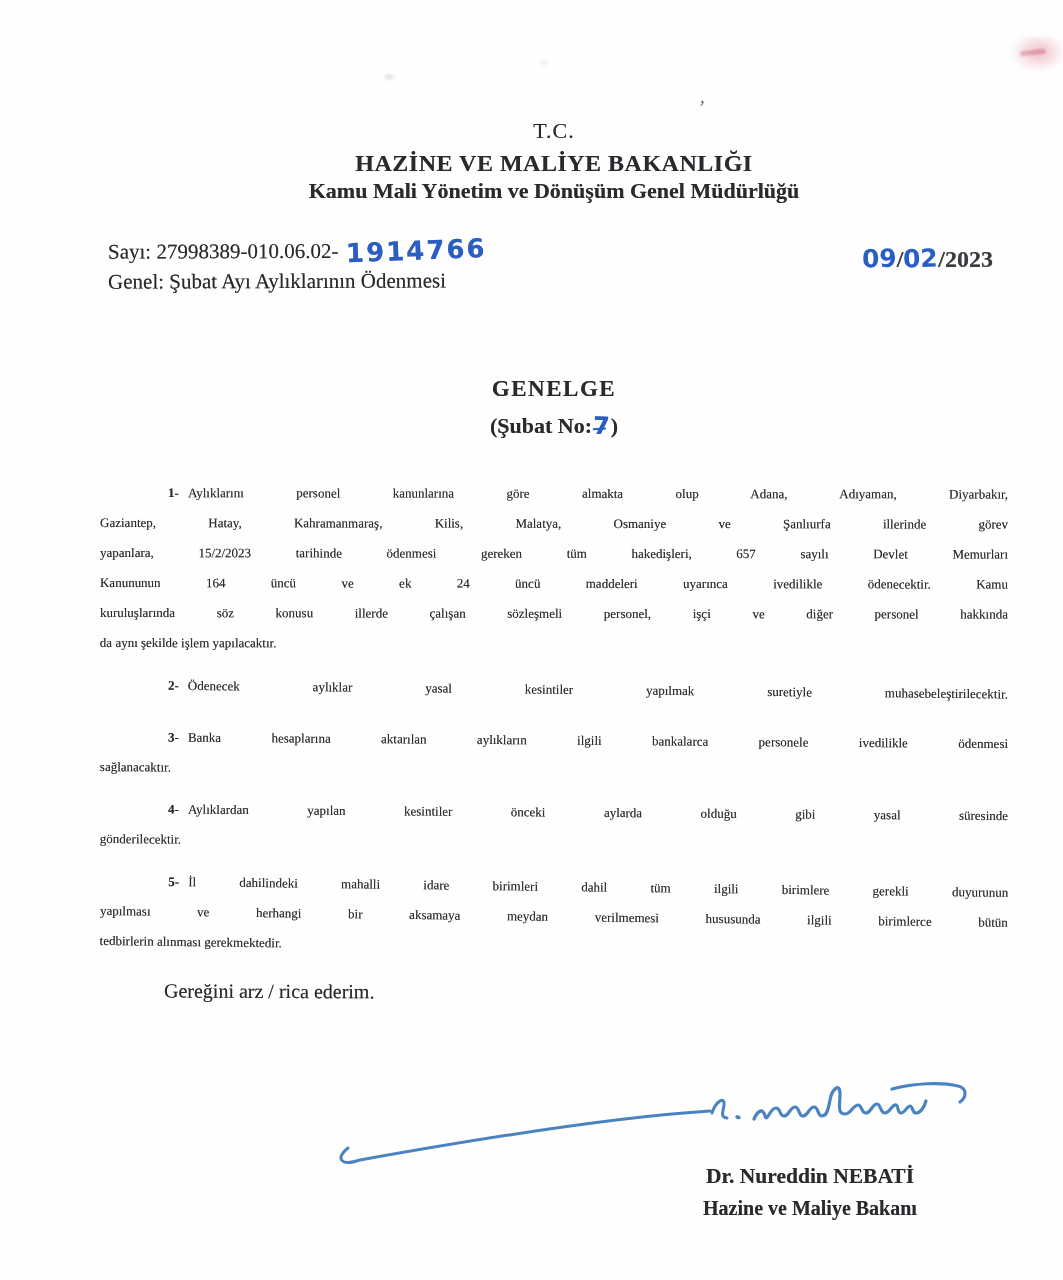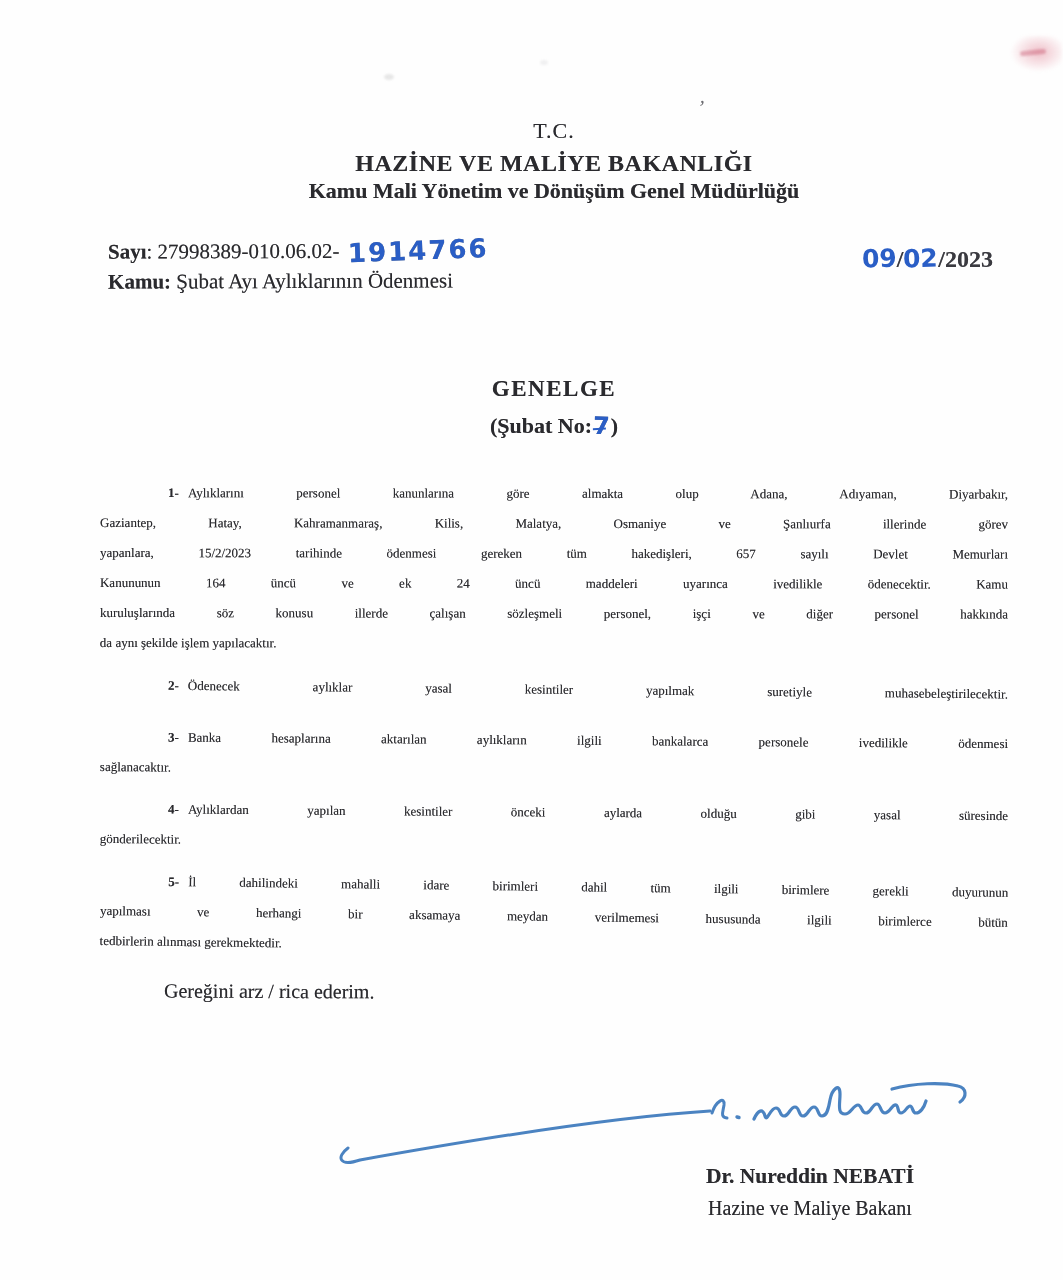--- a/index.html
+++ b/index.html
@@ -14,21 +14,21 @@
   .ink{ text-shadow:0 0 0.5px rgba(42,42,46,0.55); }
 
   
   #letterhead{position:absolute;left:100px;top:118px;width:908px;text-align:center;}
   .lh1{font-size:22px;font-weight:400;letter-spacing:1px;}
   .lh2{font-size:24px;font-weight:700;margin-top:6px;letter-spacing:0.5px;}
   .lh3{font-size:22px;font-weight:700;margin-top:1px;}
 
   
   #refblock{position:absolute;left:108px;top:234px;font-size:21px;transform:rotate(-0.2deg);}
-  .reflabel{font-weight:700;}
+  .reflabel{font-weight:400;}
   .refline{margin-bottom:5px;white-space:nowrap;}
   .hand{
     font-family:"DejaVu Sans", sans-serif;
     color:#2a5ec6;font-weight:700;
   }
   #sayi-hand{display:inline-block;font-size:26px;letter-spacing:2px;transform:rotate(-2deg);margin-left:8px;position:relative;top:2px;}
 
   
   #dateblock{position:absolute;left:862px;top:244px;white-space:nowrap;font-size:24px;}
   #dateblock .hand{display:inline-block;font-size:25px;transform:rotate(-1.5deg);}
@@ -53,21 +53,21 @@
   .just{text-align:justify;text-align-last:justify;}
   .indent{text-indent:68px;}
   .pnum{font-weight:700;margin-right:9px;}
 
   #closing{position:absolute;left:164px;top:980px;font-size:20px;transform:rotate(0.25deg);}
 
   
   #signature-svg{position:absolute;left:330px;top:1055px;}
   #sigblock{position:absolute;left:620px;top:1164px;width:380px;text-align:center;}
   .signame{font-size:21.5px;font-weight:700;}
-  .sigtitle{font-size:20px;font-weight:400;margin-top:8px;}
+  .sigtitle{font-size:20px;font-weight:700;margin-top:8px;}
 
   
   #smudge-topright{position:absolute;left:1010px;top:36px;width:52px;height:36px;
     background:radial-gradient(ellipse at 55% 45%, rgba(222,118,138,0.45), rgba(222,118,138,0) 70%);
     filter:blur(1.5px);}
   #smudge-stroke{position:absolute;left:1020px;top:50px;width:26px;height:5px;
     background:rgba(198,84,110,0.40);transform:rotate(-6deg);filter:blur(1.2px);border-radius:3px;}
   #apostrophe-mark{position:absolute;left:698px;top:96px;font-size:20px;color:#4a4a50;opacity:0.8;transform:rotate(8deg);}
   #speck-1{position:absolute;left:384px;top:74px;width:10px;height:6px;background:rgba(110,110,115,0.16);border-radius:50%;filter:blur(1px);}
   #speck-2{position:absolute;left:540px;top:60px;width:8px;height:5px;background:rgba(120,120,125,0.10);border-radius:50%;filter:blur(1px);}
@@ -81,21 +81,21 @@
     <div class="lh1 ink">T.C.</div>
     <div class="lh2 ink">HAZİNE VE MALİYE BAKANLIĞI</div>
     <div class="lh3 ink">Kamu Mali Yönetim ve Dönüşüm Genel Müdürlüğü</div>
   </div>
 
   <div id="refblock">
     <div class="refline ink">
       <span class="reflabel">Sayı</span><span>: 27998389-010.06.02-</span><span id="sayi-hand" class="hand">1914766</span>
     </div>
     <div class="refline ink">
-      <span class="reflabel">Kamu:</span>
+      <span class="reflabel">Genel:</span>
       <span>Şubat Ayı Aylıklarının Ödenmesi</span>
     </div>
   </div>
 
   <div id="dateblock">
     <span class="hand">09</span><span class="sep ink">/</span><span class="hand">02</span><span class="sep ink">/2023</span>
   </div>
 
   <div id="titleblock">
     <div class="gtitle ink">GENELGE</div>

